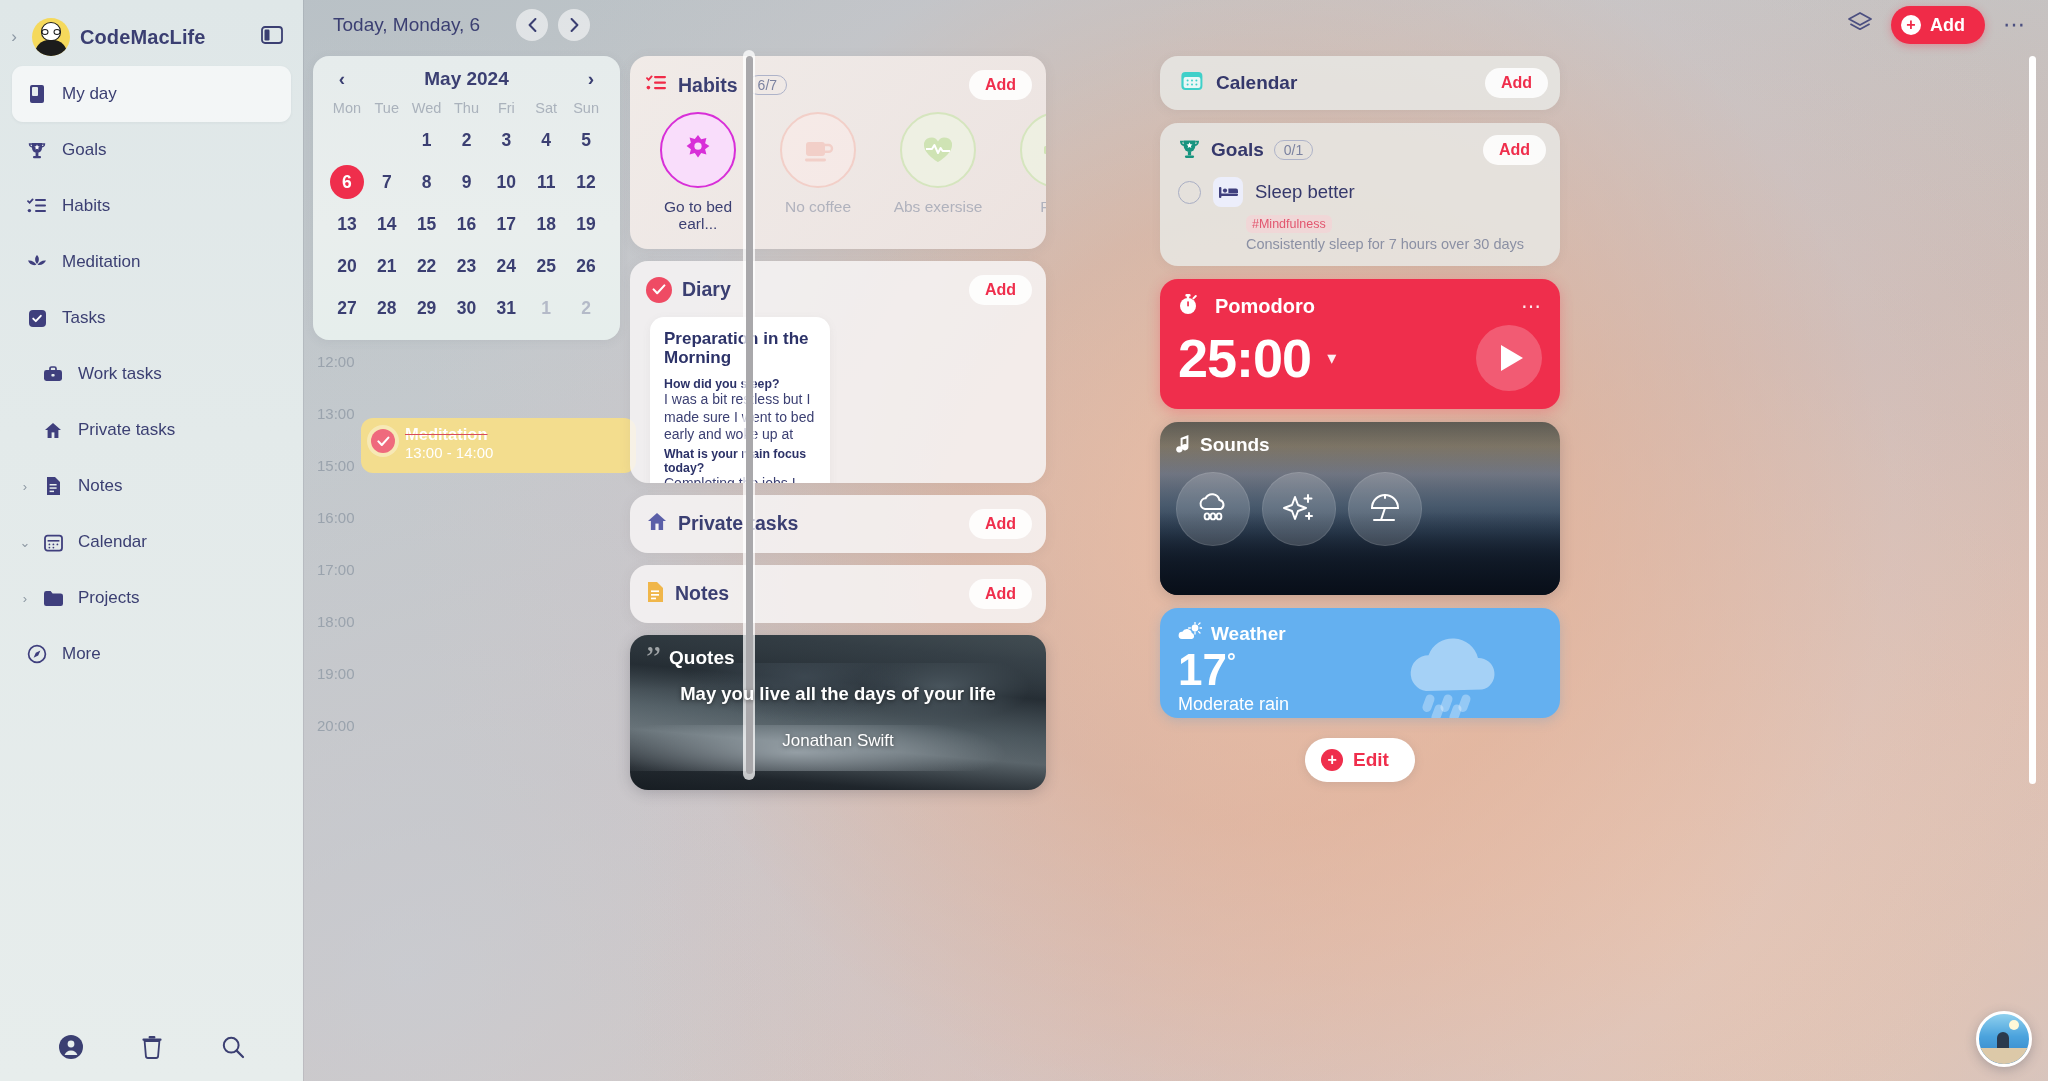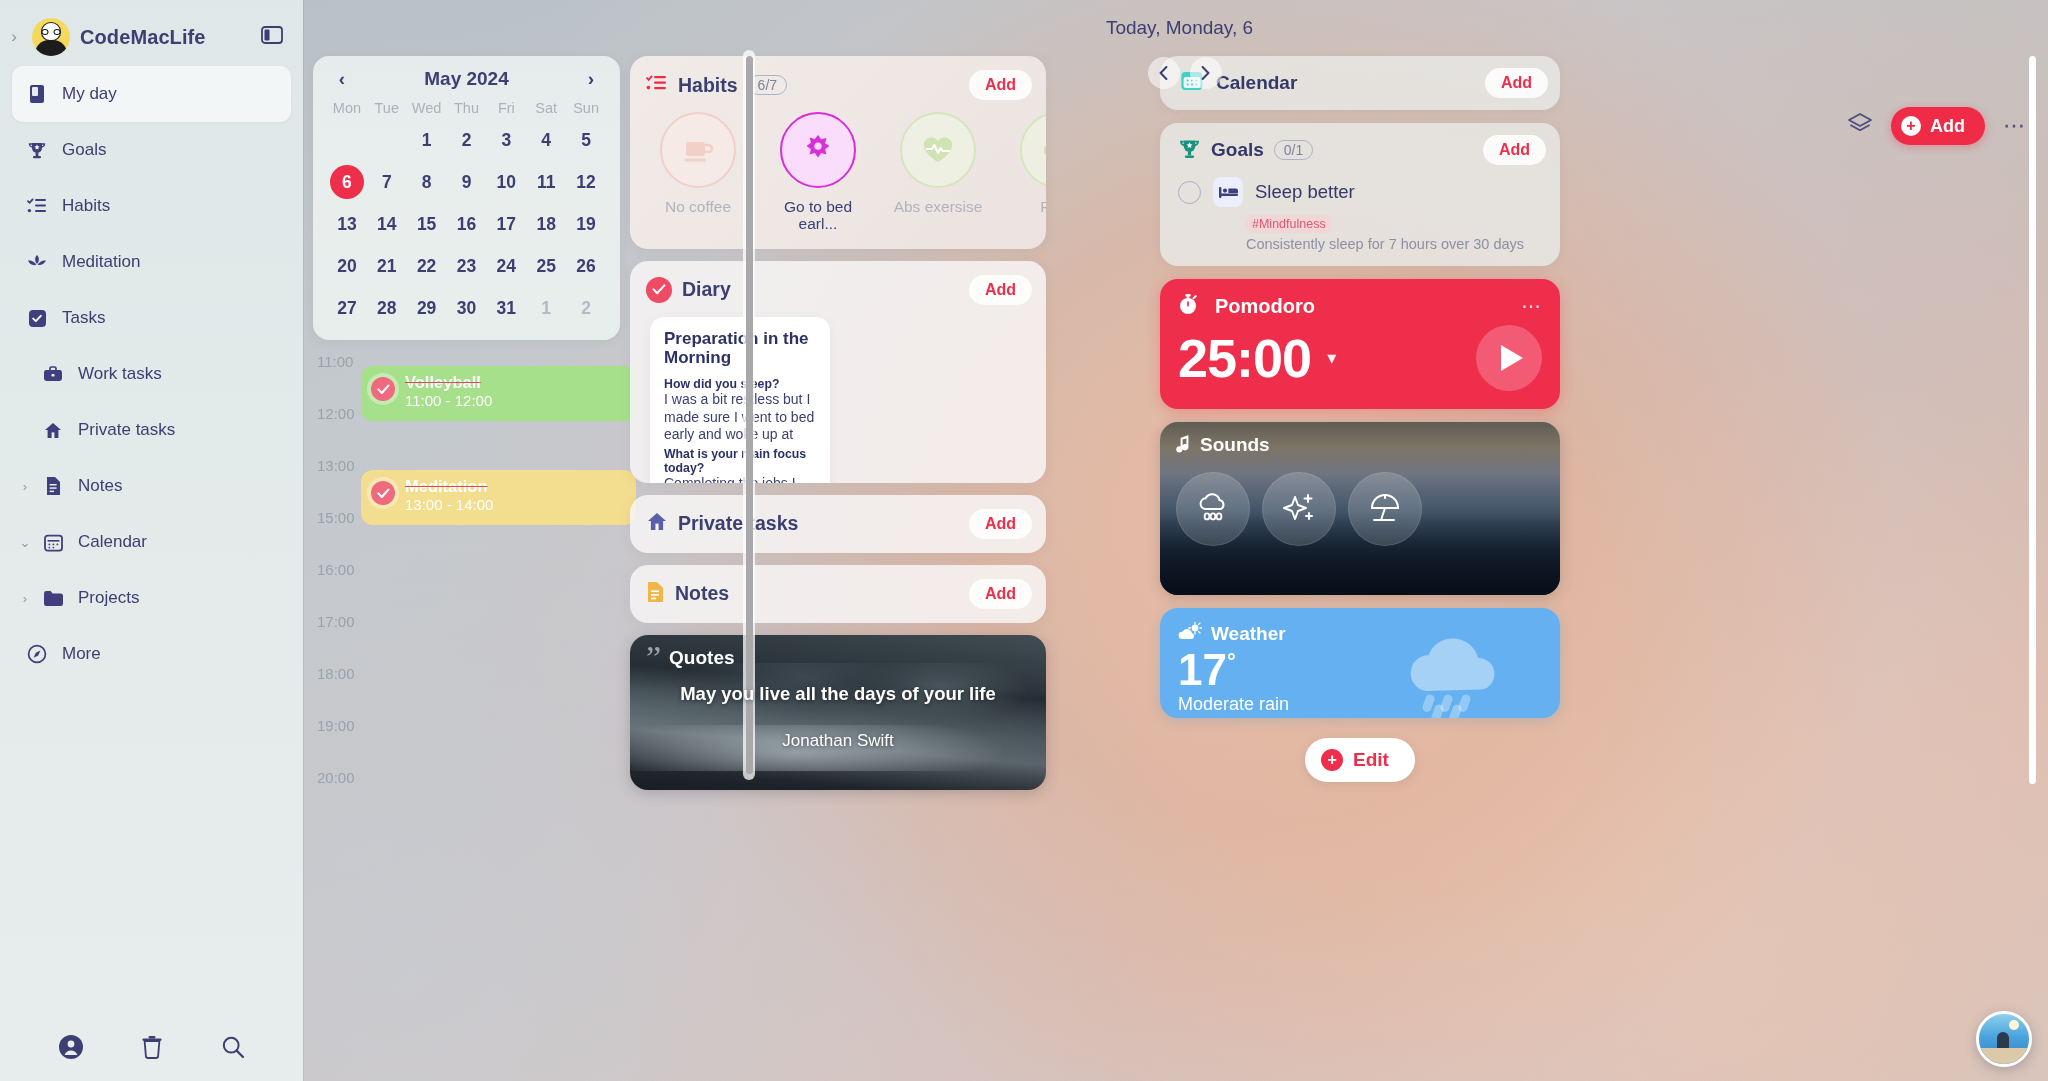--- a/index.html
+++ b/index.html
@@ -54,21 +54,21 @@
   .nav-item.sub { padding-left: 30px; }
   .nav-item .pre-chev { position:absolute; left:-10px; color:#8d98a3; font-size:13px; width:14px; text-align:center;}
 
   .sb-foot { position: absolute; bottom: 0; left: 0; right: 0; height: 68px;
     display: flex; align-items: center; justify-content: space-around; padding: 0 30px; }
   .sb-foot .fi { width: 30px; height: 30px; display:flex; align-items:center; justify-content:center; color:#3b3f72; }
 
   
   .main { flex: 1; position: relative; }
 
-  .topbar { height: 50px; display: flex; align-items: center; padding: 17px 22px; gap: 18px; position:relative; z-index: 3; flex-direction: column;}
+  .topbar { height: 50px; display: flex; align-items: center; padding: 17px 22px; gap: 18px; position:relative; z-index: 3;}
   .today-label { font-size: 19px; color: #3b3f72; font-weight: 500; margin-left: 8px;}
   .navbtns { display:flex; gap: 10px; margin-left: 18px; }
   .roundbtn {
     width: 32px; height: 32px; border-radius: 50%;
     background: rgba(255,255,255,0.55);
     display: flex; align-items: center; justify-content: center;
     color: #3b3f72; font-size: 15px; border: none;
   }
   .top-right { margin-left: auto; display: flex; align-items: center; gap: 18px; }
   .layers-ico { color: #3b3f72; }
@@ -555,32 +555,20 @@
             <div class="day">29</div>
             <div class="day">30</div>
             <div class="day">31</div>
             <div class="day mute">1</div>
             <div class="day mute">2</div>
           </div>
         </div>
 
         <div class="agenda">
           <div class="slot">
-            <span class="hr">11:00</span>
-            <div class="ev green">
-              <span class="chk">
-                  <svg width="13" height="11" viewBox="0 0 13 11">
-                    <path d="M1.4 5.4l3.4 3.6L11.4 1.6" stroke="#fff" stroke-width="2.1" fill="none" stroke-linecap="round" stroke-linejoin="round"></path>
-                  </svg>
-                </span>
-              <div class="name">Volleyball</div>
-              <div class="time">11:00 - 12:00</div>
-            </div>
-          </div>
-          <div class="slot">
             <span class="hr">12:00</span>
           </div>
           <div class="slot">
             <span class="hr">13:00</span>
             <div class="ev yellow">
               <span class="chk">
                   <svg width="13" height="11" viewBox="0 0 13 11">
                     <path d="M1.4 5.4l3.4 3.6L11.4 1.6" stroke="#fff" stroke-width="2.1" fill="none" stroke-linecap="round" stroke-linejoin="round"></path>
                   </svg>
                 </span>
@@ -618,38 +606,38 @@
                   <circle cx="2.4" cy="13.6" r="1.8" fill="#f02b48"></circle>
                   <rect x="8" y="2" width="12" height="2.2" rx="1.1" fill="#f02b48"></rect>
                   <rect x="8" y="7.6" width="12" height="2.2" rx="1.1" fill="#f02b48"></rect>
                   <rect x="8" y="13" width="12" height="2.2" rx="1.1" fill="#f02b48"></rect>
                 </svg></span>
             <span class="card-title">Habits</span>
             <span class="badge">6/7</span>
             <button class="addpill">Add</button>
           </div>
           <div class="habits-row">
+            <div class="habit h1">
+              <div class="ring">
+                <svg width="34" height="34" viewBox="0 0 34 34">
+                    <path d="M17 2l3.2 4.3 5.2-1.3-1.3 5.2L28.4 13l-4.3 3.2 1.3 5.2-5.2-1.3L17 24.4l-3.2-4.3-5.2 1.3 1.3-5.2L5.6 13l4.3-3.2-1.3-5.2 5.2 1.3z" fill="#d82fd8"></path>
+                    <circle cx="17" cy="13.2" r="3.6" fill="#f9ddfb"></circle>
+                  </svg>
+              </div>
+              <div class="lbl">Go to bed earl...</div>
+            </div>
             <div class="habit h2 off">
               <div class="ring">
                 <svg width="34" height="32" viewBox="0 0 34 32">
                     <rect x="5" y="8" width="19" height="14" rx="3" fill="#f2cfc8"></rect>
                     <path d="M24 11h3.6a3.4 3.4 0 0 1 0 6.8H24" fill="none" stroke="#f2cfc8" stroke-width="2.4"></path>
                     <rect x="4" y="24.6" width="21" height="2.8" rx="1.4" fill="#f2cfc8"></rect>
                   </svg>
               </div>
               <div class="lbl">No coffee</div>
-            </div>
-            <div class="habit h1">
-              <div class="ring">
-                <svg width="34" height="34" viewBox="0 0 34 34">
-                    <path d="M17 2l3.2 4.3 5.2-1.3-1.3 5.2L28.4 13l-4.3 3.2 1.3 5.2-5.2-1.3L17 24.4l-3.2-4.3-5.2 1.3 1.3-5.2L5.6 13l4.3-3.2-1.3-5.2 5.2 1.3z" fill="#d82fd8"></path>
-                    <circle cx="17" cy="13.2" r="3.6" fill="#f9ddfb"></circle>
-                  </svg>
-              </div>
-              <div class="lbl">Go to bed earl...</div>
             </div>
             <div class="habit h3 off">
               <div class="ring">
                 <svg width="34" height="30" viewBox="0 0 34 30">
                     <path d="M17 27S3 18.8 3 10.4A7.4 7.4 0 0 1 17 6.6 7.4 7.4 0 0 1 31 10.4C31 18.8 17 27 17 27z" fill="#cfe3b4"></path>
                     <path d="M5 14h6l2.4-4 3.6 8 2.6-5 2 3h7.4" stroke="#fff" stroke-width="2" fill="none" stroke-linejoin="round"></path>
                   </svg>
               </div>
               <div class="lbl">Abs exersise</div>
             </div>

